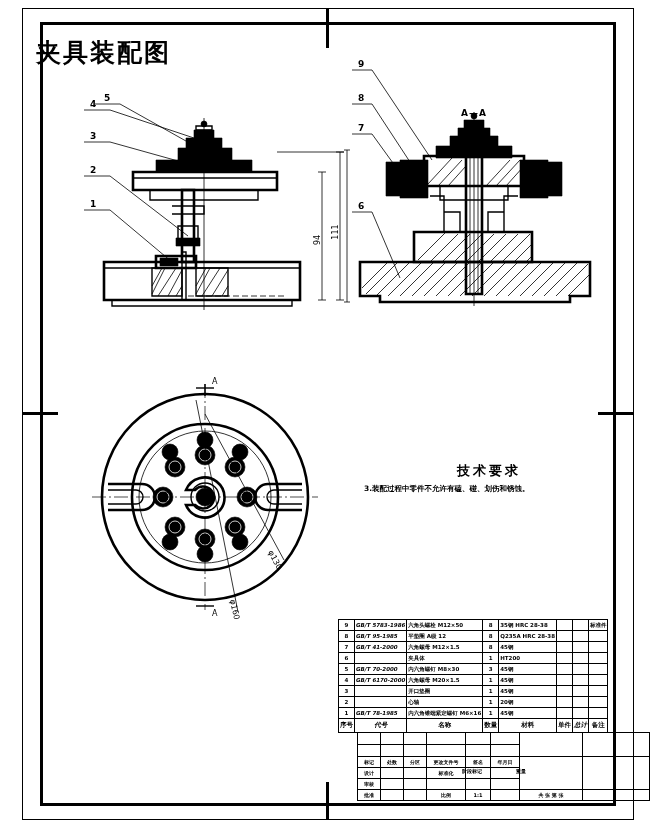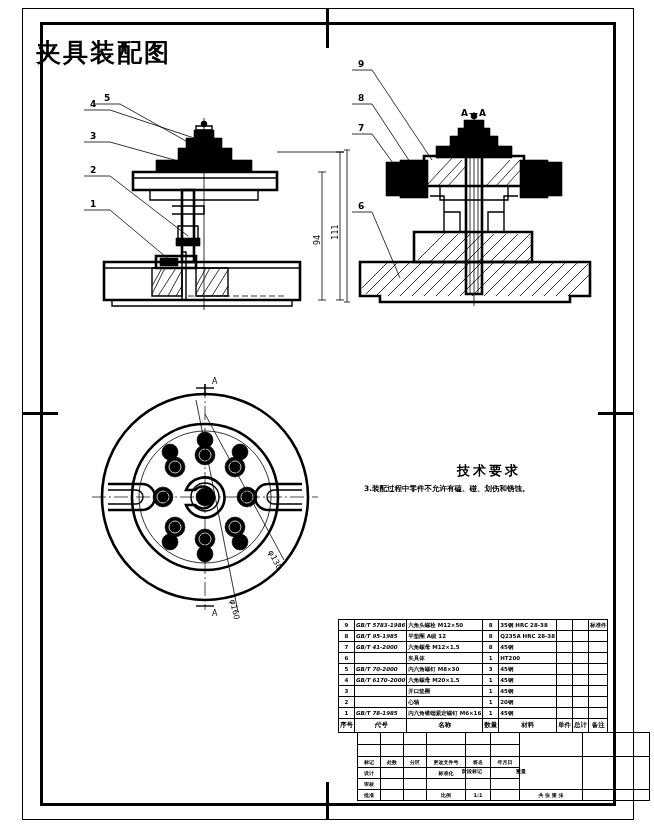--- a/index.html
+++ b/index.html
@@ -34,21 +34,21 @@
   table{border-collapse:collapse;}
   .bom{position:absolute;left:338px;top:619px;width:258px;}
   .bom td{border:0.8px solid #000;font-size:5.5px;height:10px;padding:0 1px;
           font-weight:bold;line-height:9px;white-space:nowrap;overflow:hidden;}
   .bom .c-no{width:13px;text-align:center;}
   .bom .c-code{width:62px;font-style:italic;}
   .bom .c-name{width:68px;}
   .bom .c-qty{width:14px;text-align:center;}
   .bom .c-mat{width:50px;}
   .bom .c-u{width:17px;margin-left:12px;}
-  .bom .c-t{width:17px;}
+  .bom .c-t{width:17px;font-style:italic;}
   .bom .c-rem{width:34px;}
   .bom tr.hdr td{height:13px;font-size:6.5px;text-align:center;}
   .tb{position:absolute;left:357px;top:732px;}
   .tb td{border:0.8px solid #000;font-size:5px;font-weight:bold;
          padding:0;text-align:center;line-height:8px;}
   .lbl{font-size:5px;font-weight:bold;}
 </style>
 </head>
 <body>
 

